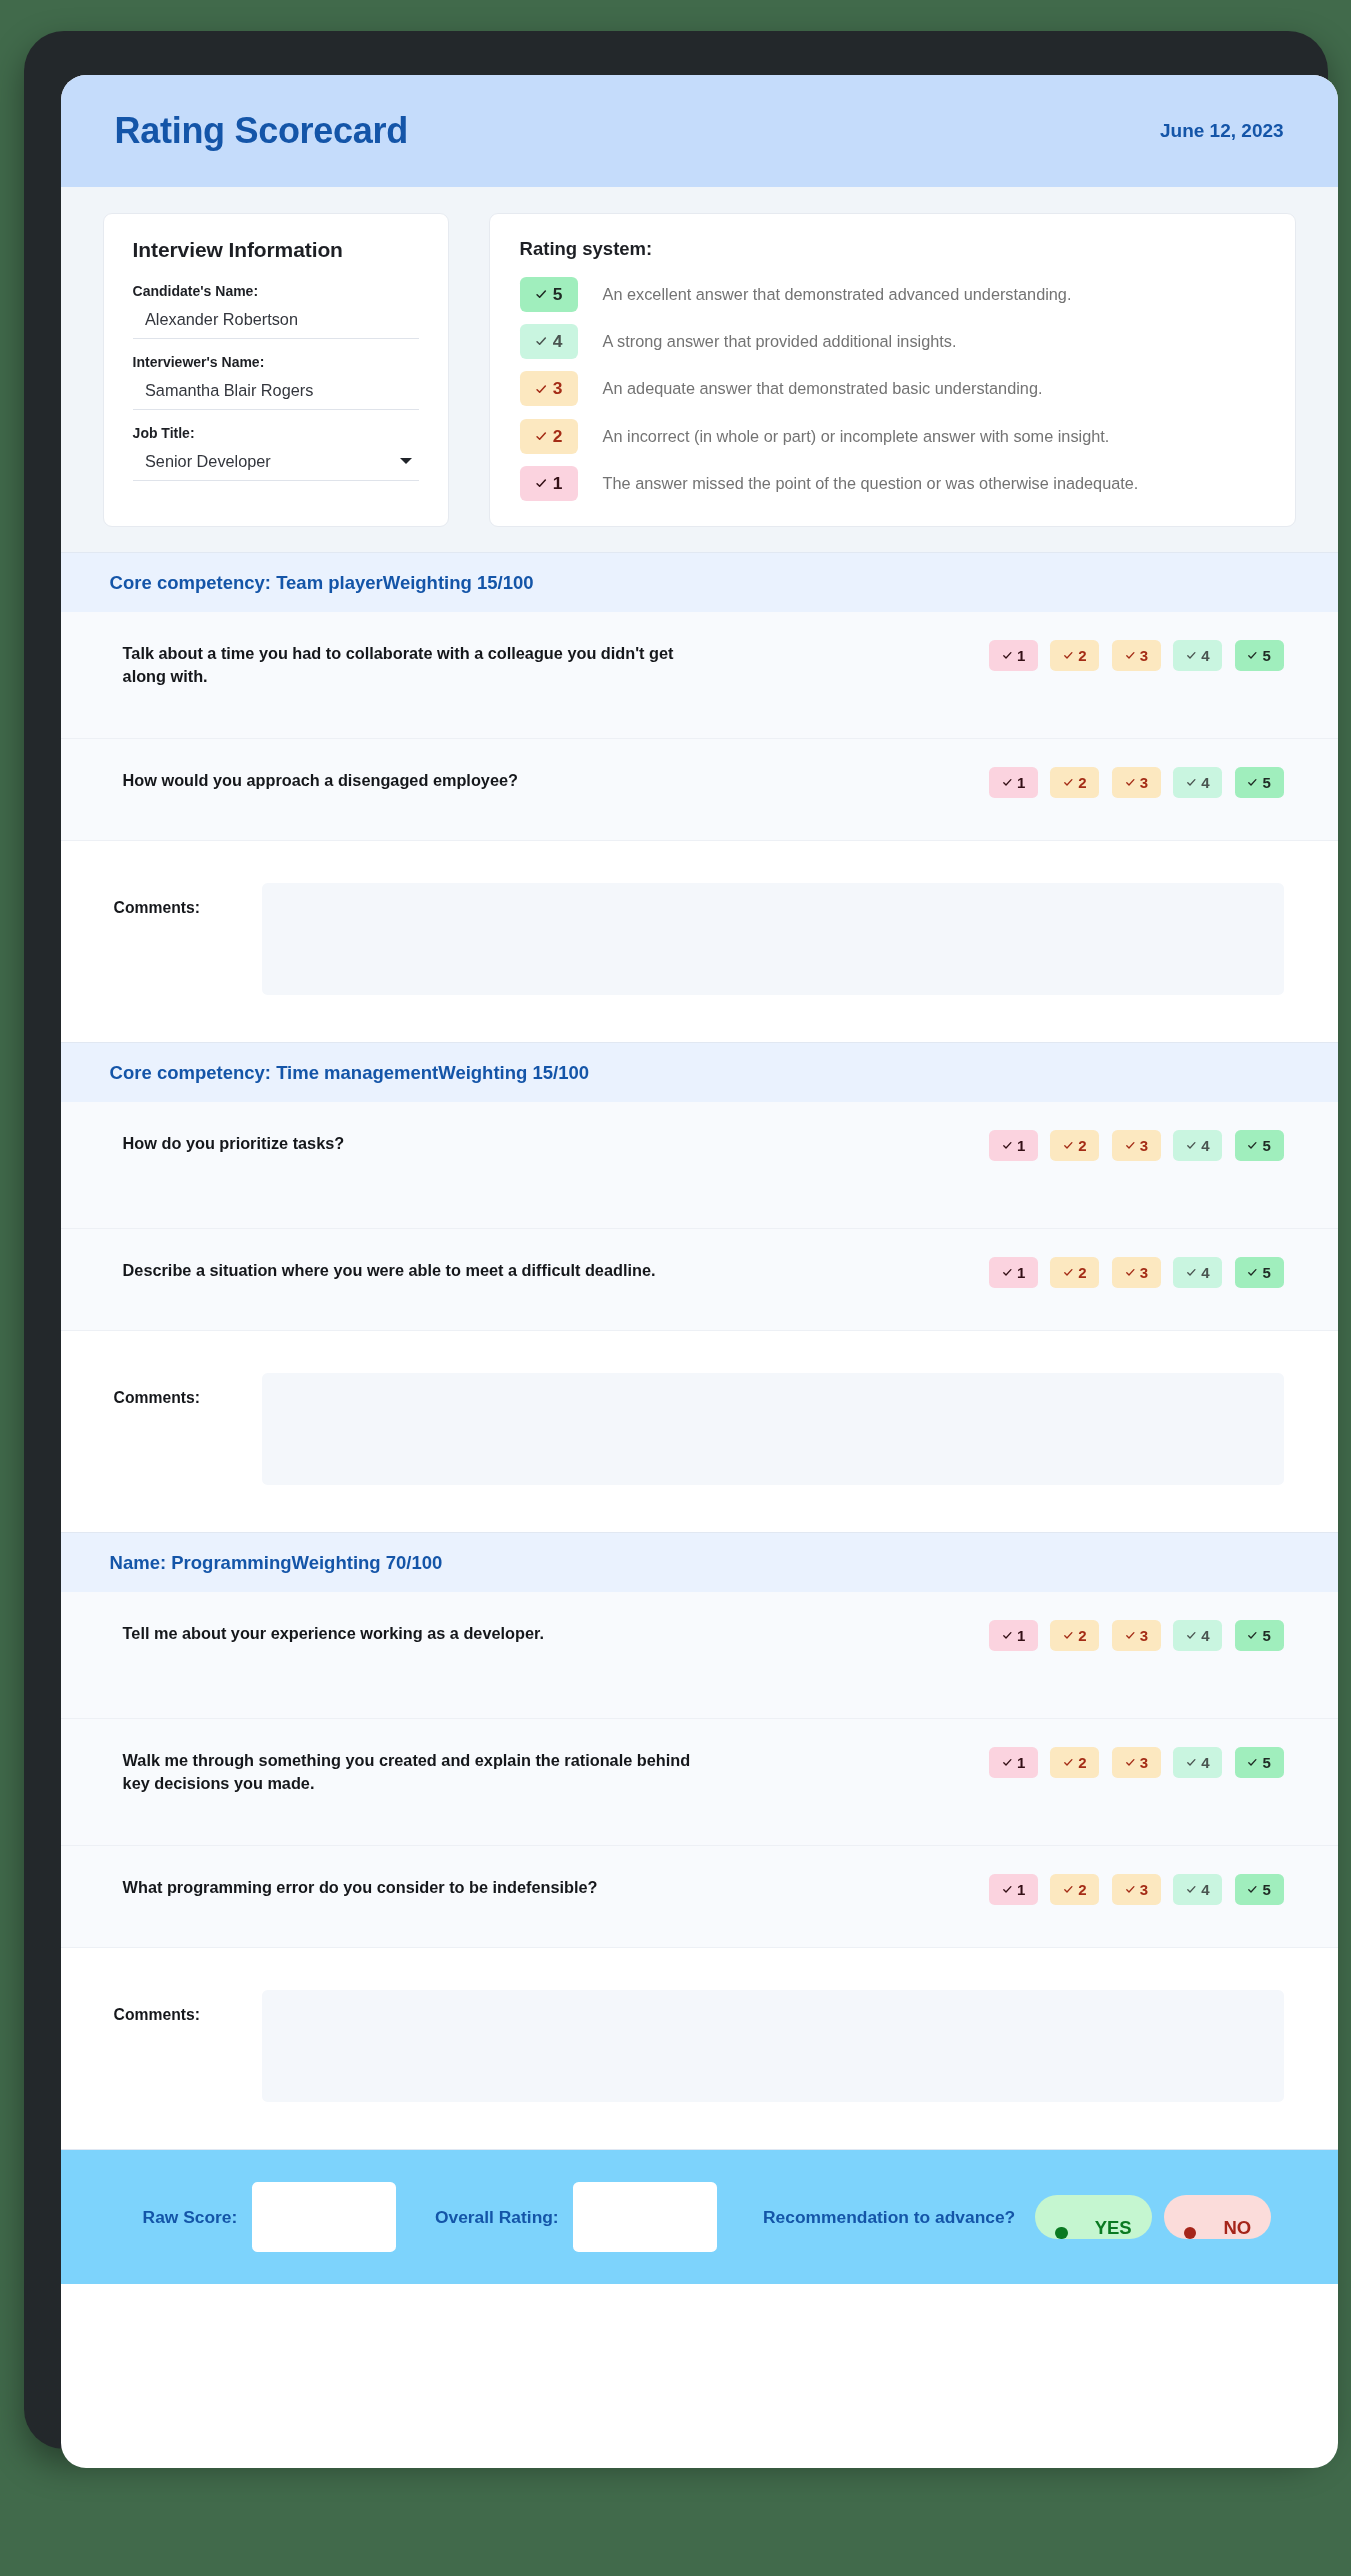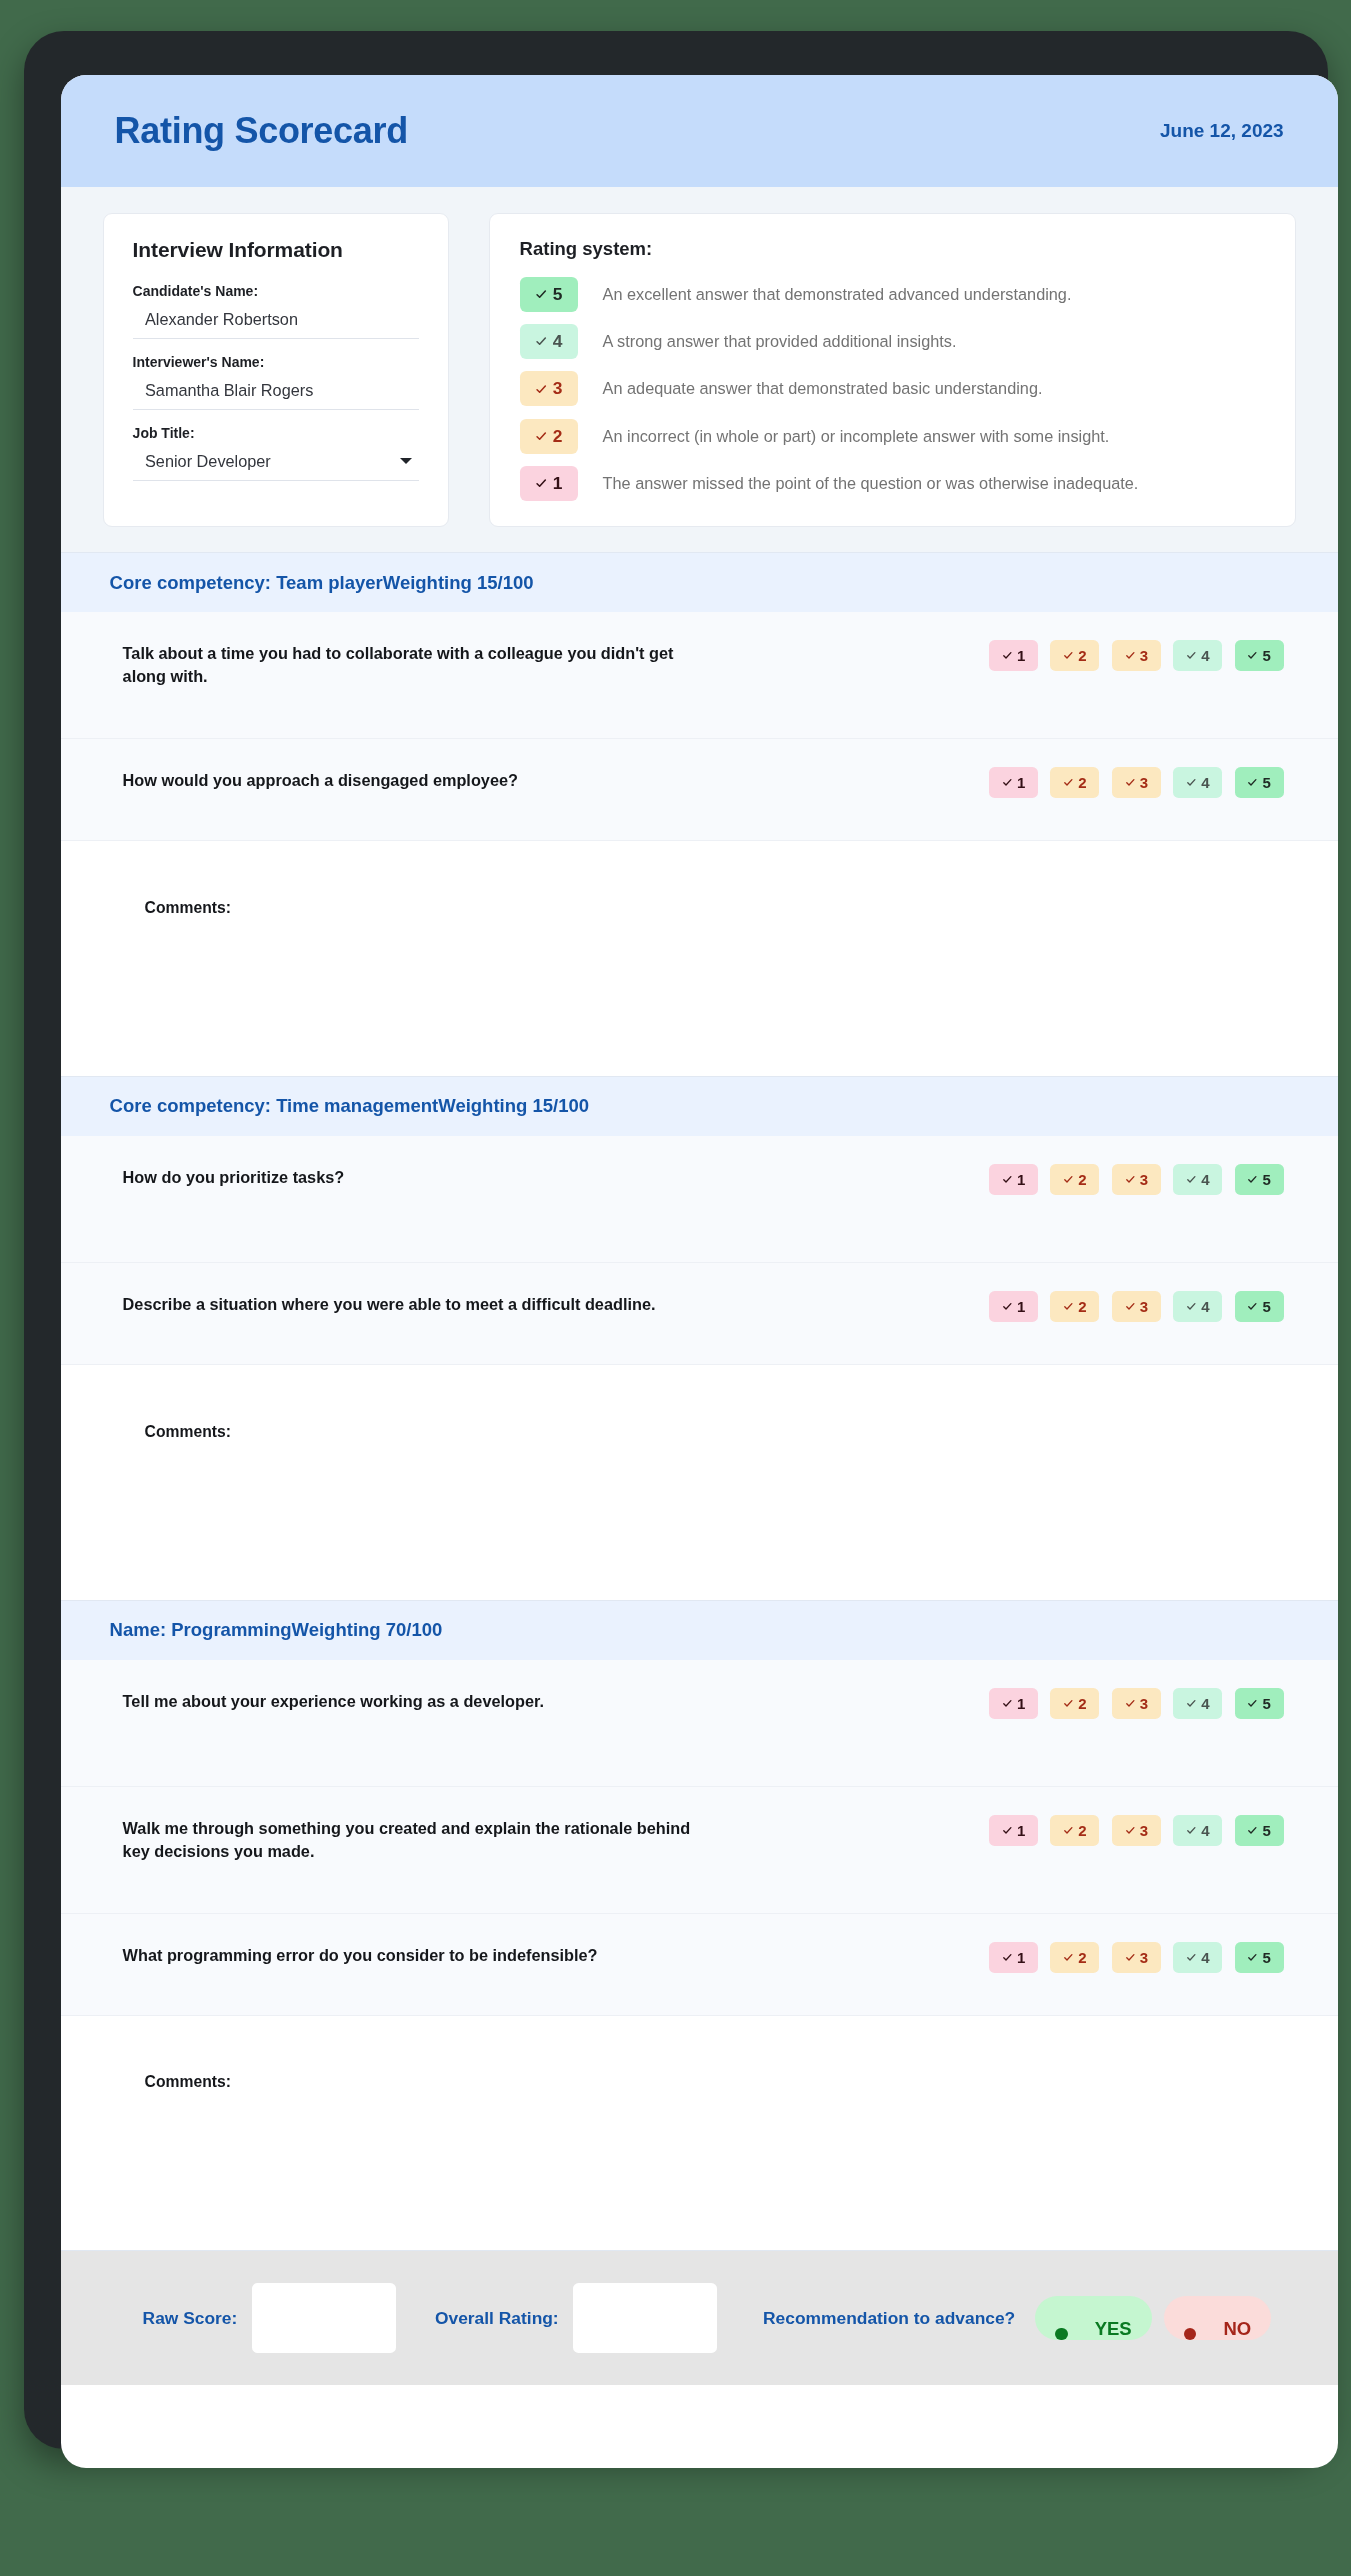--- a/index.html
+++ b/index.html
@@ -221,42 +221,41 @@
     border-radius: 5.6px;
     gap: 4.5px;
   }
   .q-chips .chip .tick { width: 10.7px; height: 10.7px; }
 
   
   .comments-block {
     background: #ffffff;
     display: flex;
     align-items: flex-start;
-    padding: 42px 54px 47px 84px;
-    flex-direction: column;
+    padding: 42px 54px 47px 53px;
   }
   .comments-label {
     font-size: 15.7px;
     font-weight: bold;
     color: #15171b;
     flex: 0 0 auto;
     padding-top: 15.7px;
     width: 148px;
   }
   .comments-box {
     flex: 1 1 auto;
     height: 112px;
     background: #f4f7fb;
     border-radius: 5.6px;
   }
   .comments-block.big .comments-box { height: 112px; }
 
   
   .footer {
-    background: #e5e5e5;
+    background: #7dd3fc;
     height: 135px;
     display: flex;
     align-items: center;
     padding: 0 54px 0 82px;
     border-top: 1.1px solid #e1e8f2;
   }
   .foot-label {
     font-size: 17.4px;
     font-weight: bold;
     color: #1455a8;

